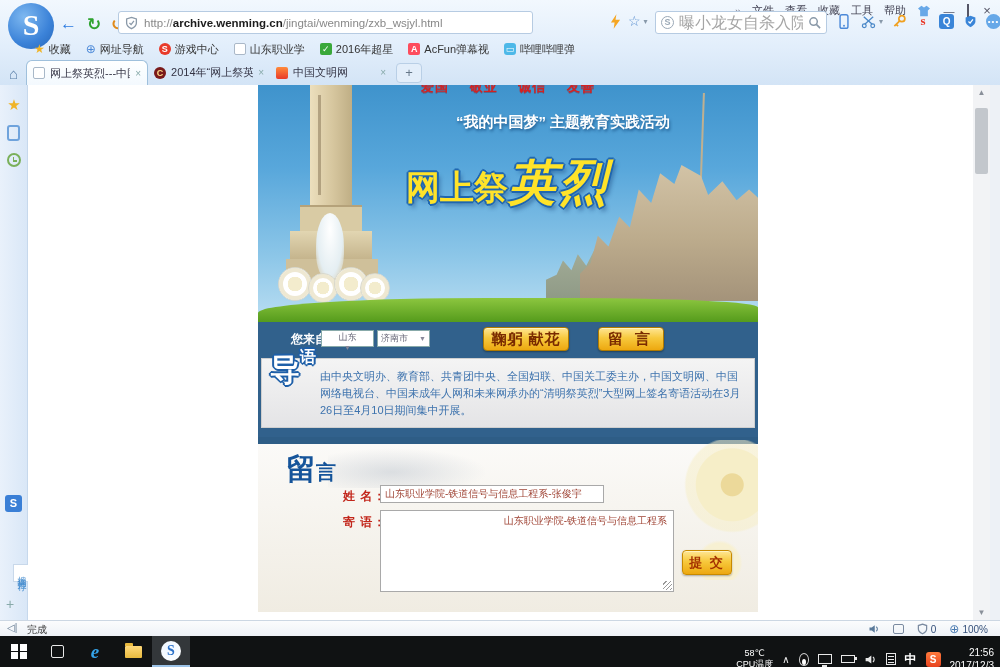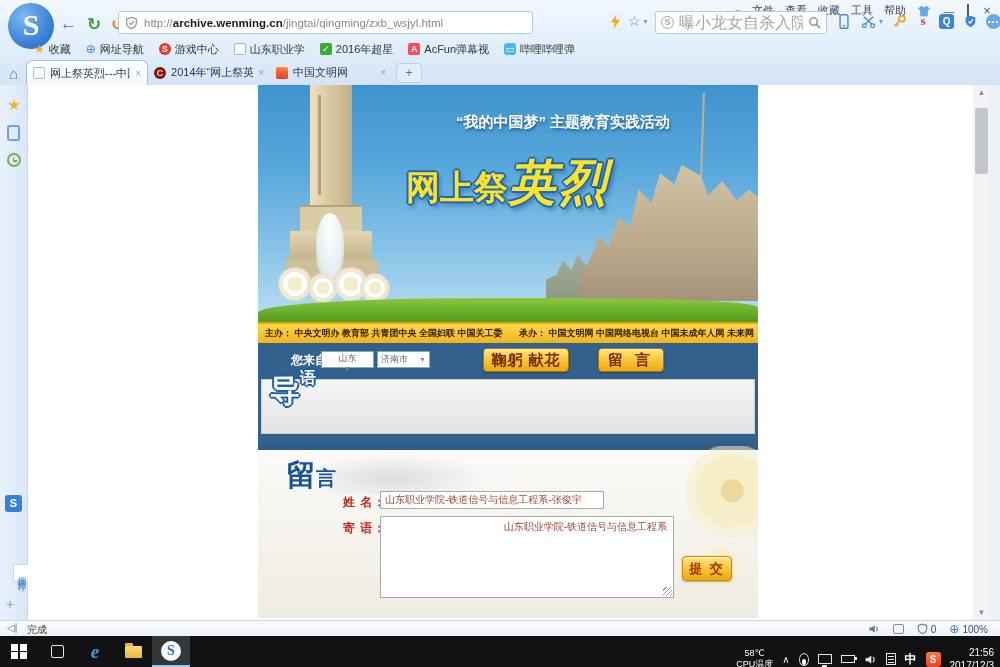--- a/index.html
+++ b/index.html
@@ -227,21 +227,21 @@
       <span class="caret">▾</span>
     </div>
 
     <div id="addressbar">
       <span>
         <svg width="13" height="14" viewBox="0 0 16 16">
             <path d="M8 1 L14 3 V8 C14 12 8 15 8 15 C8 15 2 12 2 8 V3 Z" fill="none" stroke="#8a99a8" stroke-width="1.6"></path>
             <path d="M5.5 8 L7.5 10 L11 5.5" fill="none" stroke="#8a99a8" stroke-width="1.6"></path>
           </svg>
       </span>
-      <span id="addr-url"><span>http://</span><b>archive.wenming.cn</b><span>/jingtai/qingming/zxb_wsjyl.html</span></span>
+      <span id="addr-url"><span>http://</span><b>archive.wenming.cn</b><span>/jingtai/wenming/zxb_wsjyl.html</span></span>
     </div>
 
     <div id="quickicons">
       <span>
         <svg width="11" height="15" viewBox="0 0 12 16">
             <polygon points="7,0 1,9 5,9 4,16 11,6 6,6" fill="#f5a623"></polygon>
           </svg>
       </span>
       <span style="color:#5a8fd0;font-size:14px;">☆</span>
       <span class="caret" style="margin-left:-4px;">▾</span>
@@ -356,20 +356,21 @@
         </div>
       <div id="rail-sogou">S</div>
       <div id="rail-rec">搜狗推荐</div>
       <div id="rail-plus">+</div>
     </div>
 
     <div id="viewport">
       <div id="webpage">
 
         <div id="banner">
+          <div id="values">爱国 敬业 诚信 友善</div>
           <div id="btitle">
             <span class="t1">网上祭</span><span class="t2">英烈</span>
           </div>
           <div id="subtitle">“我的中国梦” 主题教育实践活动</div>
           <div id="monument">
             <div id="obelisk">
                 <i></i>
               </div>
             <div id="mbase1"></div>
               <div id="mbase2"></div>
@@ -379,44 +380,41 @@
             <div class="wreath" style="left:22px;top:188px;width:30px;height:30px;"></div>
             <div class="wreath" style="left:48px;top:182px;width:34px;height:34px;"></div>
             <div class="wreath" style="left:74px;top:188px;width:30px;height:30px;"></div>
           </div>
           <div id="statues-far"></div>
           <div id="flagpole"></div>
           <div id="statues-main"></div>
           <div id="grass"></div>
         </div>
 
-        <div id="goldbar">
-          <span class="gseg"><b>主办：</b> <span>中央文明办 教育部 共青团中央 全国妇联 中国关工委</span></span>
-          <span class="gseg"><b>承办：</b> <span>中国文明网 中国网络电视台 中国未成年人网 未来网</span></span>
-        </div>
 
         <div id="blueband">
           <span id="from-label">您来自:</span>
           <div class="sel" id="sel-prov">
             <span>山东</span>
               <span class="sc">▼</span>
           </div>
           <div class="sel" id="sel-city">
             <span>济南市</span>
               <span class="sc">▼</span>
           </div>
           <div class="goldbtn" id="btn-bow">鞠躬 献花</div>
           <div class="goldbtn" id="btn-msg">留 言</div>
         </div>
 
         <div id="introwrap">
           <div id="introbox">
             <div id="intro-badge">
               <span class="b1">导</span><span class="b2">语</span>
             </div>
+            <div id="intro-text">由中央文明办、教育部、共青团中央、全国妇联、中国关工委主办，中国文明网、中国网络电视台、中国未成年人网和未来网承办的“清明祭英烈”大型网上签名寄语活动在3月26日至4月10日期间集中开展。</div>
           </div>
         </div>
 
         <div id="msgboard">
           <div id="mb-mark"></div>
           <div id="mb-title">
             <span class="m1">留</span><span class="m2">言</span>
           </div>
           <div id="mb-flower"></div>
           <span class="flabel" id="name-label">姓 名：</span>

